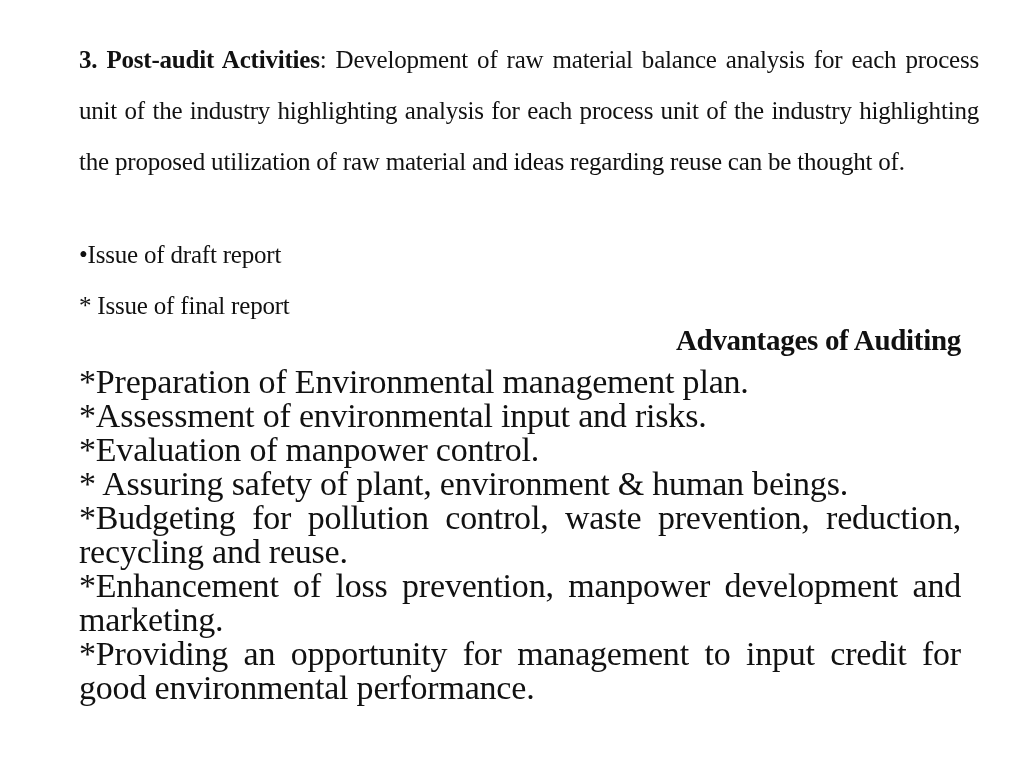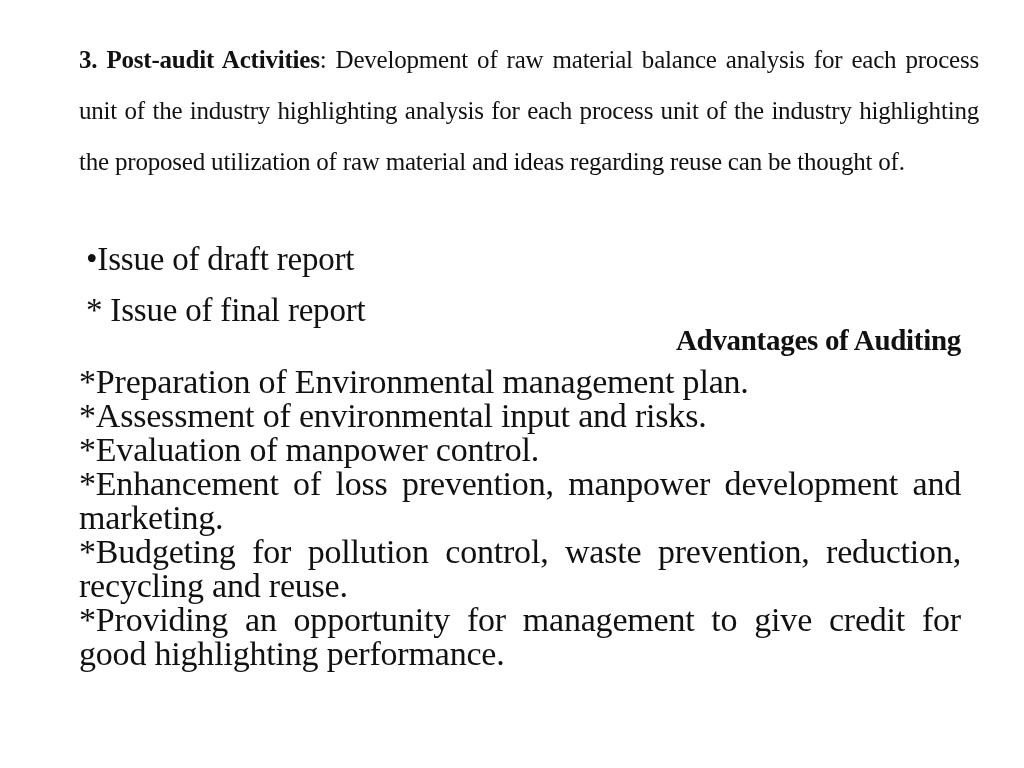--- a/index.html
+++ b/index.html
@@ -3,21 +3,21 @@
   <meta charset="utf-8">
   <style>
     html, body { margin: 0; padding: 0; background: #ffffff; }
     body { width: 1024px; height: 768px; position: relative; overflow: hidden;
       font-family: "Liberation Serif", "DejaVu Serif", serif; color: #111111; }
     .slide { position: absolute; left: 79px; top: 0; width: 900px; }
     .top { position: absolute; left: 0; top: 34px; width: 900px; font-size: 25px; line-height: 51px;
       text-align: justify; letter-spacing: -0.2px; }
     .top p { margin: 0; }
     .bold { font-weight: bold; }
-    .line { position: absolute; left: 7px; font-size: 33px; white-space: nowrap; letter-spacing: -0.2px; }
+    .line { position: absolute; left: 0; font-size: 25px; white-space: nowrap; letter-spacing: -0.2px; }
     .heading { position: absolute; left: 0; width: 882px; top: 324px; text-align: right;
       font-weight: bold; font-size: 29px; letter-spacing: -0.3px; }
     .list { position: absolute; left: 0; top: 365px; width: 882px; font-size: 34px; line-height: 34px;
       letter-spacing: -0.2px; }
     .list div { text-align: justify; text-align-last: left; }
   </style>
 </head>
 <body>
 
 <div class="slide">
@@ -27,17 +27,18 @@
 
   <div class="line" style="top:241px;">•Issue of draft report</div>
   <div class="line" style="top:292px;">* Issue of final report</div>
 
   <div class="heading">Advantages of Auditing</div>
 
   <div class="list">
     <div>*Preparation of Environmental management plan.</div>
     <div>*Assessment of environmental input and risks.</div>
     <div>*Evaluation of manpower control.</div>
+    <div>* Assuring safety of plant, environment &amp; human beings.</div>
+    <div>*Budgeting for pollution control, waste prevention, reduction, recycling and reuse.</div>
     <div>*Enhancement of loss prevention, manpower development and marketing.</div>
-    <div>*Budgeting for pollution control, waste prevention, reduction, recycling and reuse.</div>
-    <div>*Providing an opportunity for management to give credit for good highlighting performance.</div>
+    <div>*Providing an opportunity for management to input credit for good environmental performance.</div>
   </div>
 </div>
 
 </body></html>

